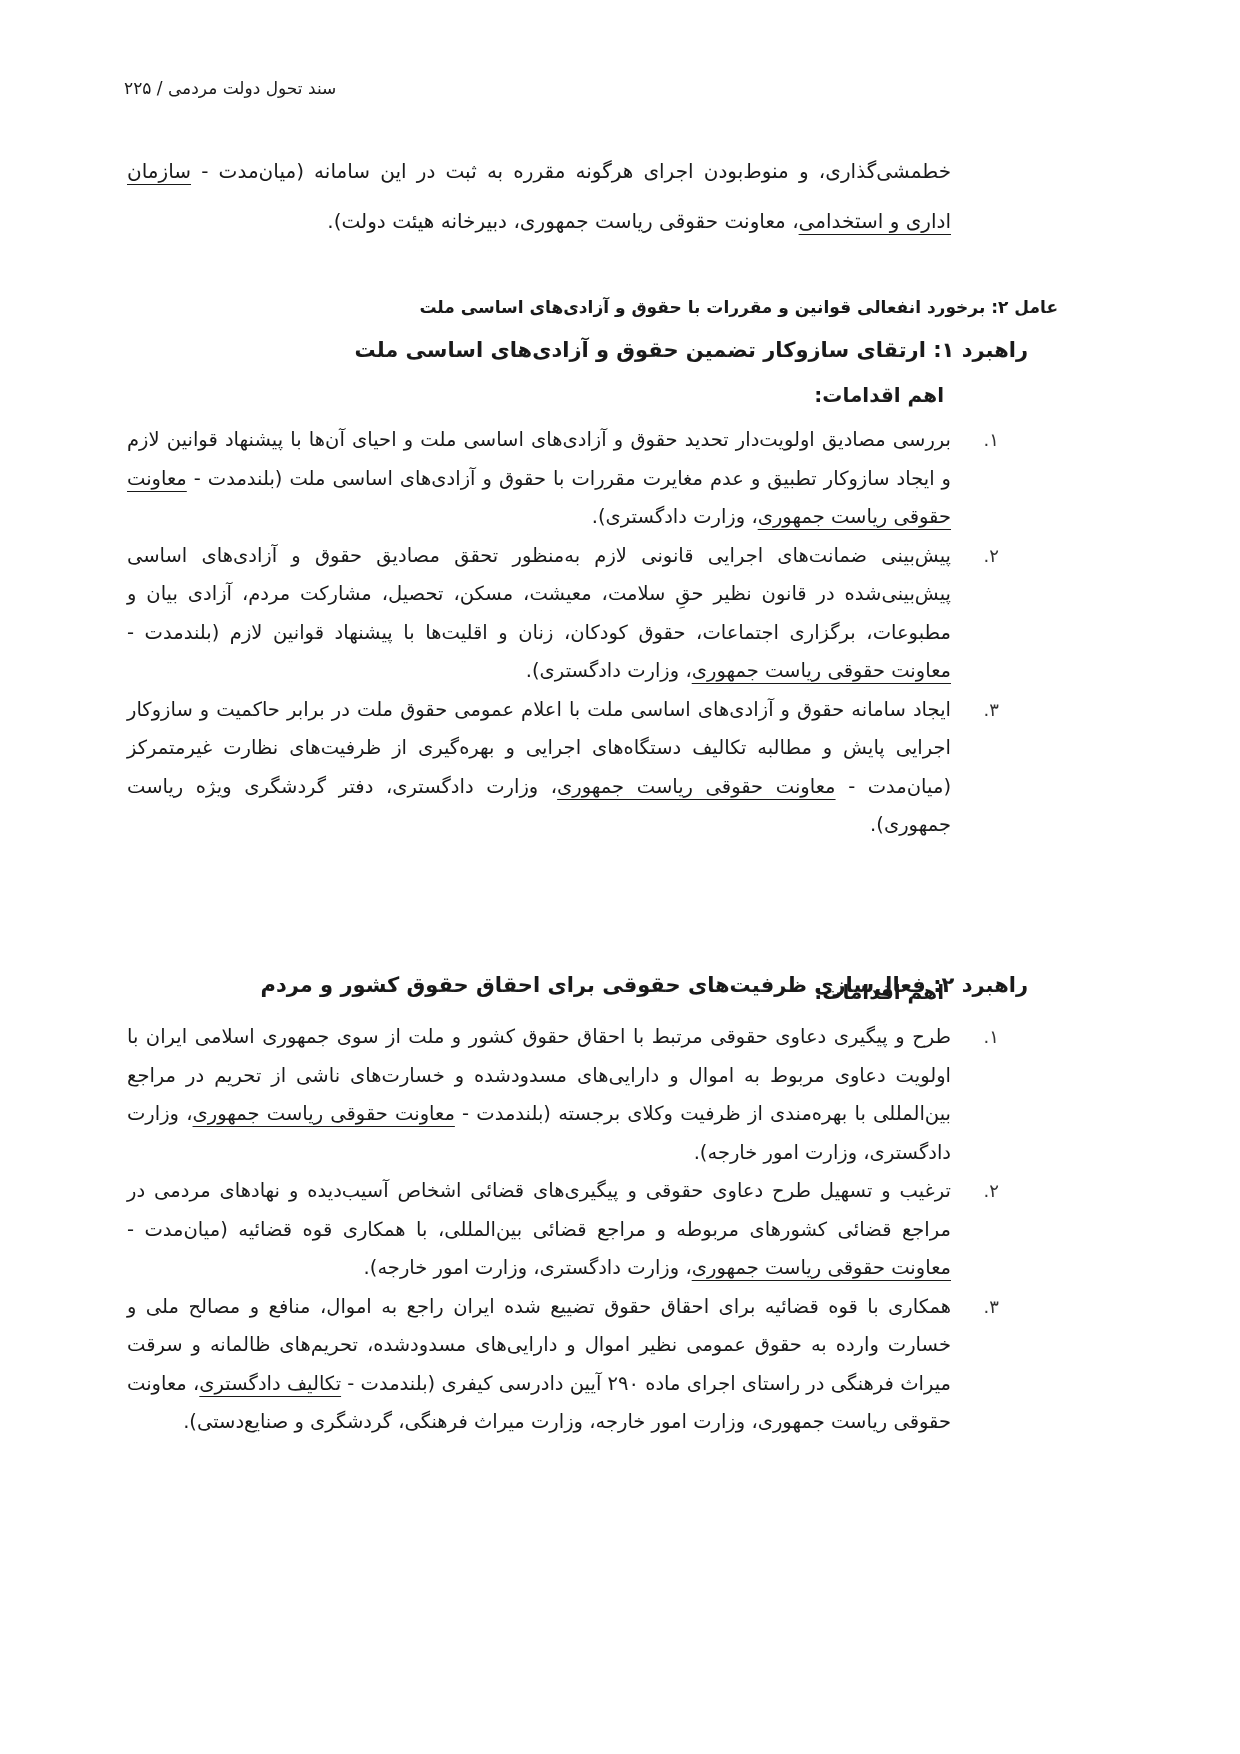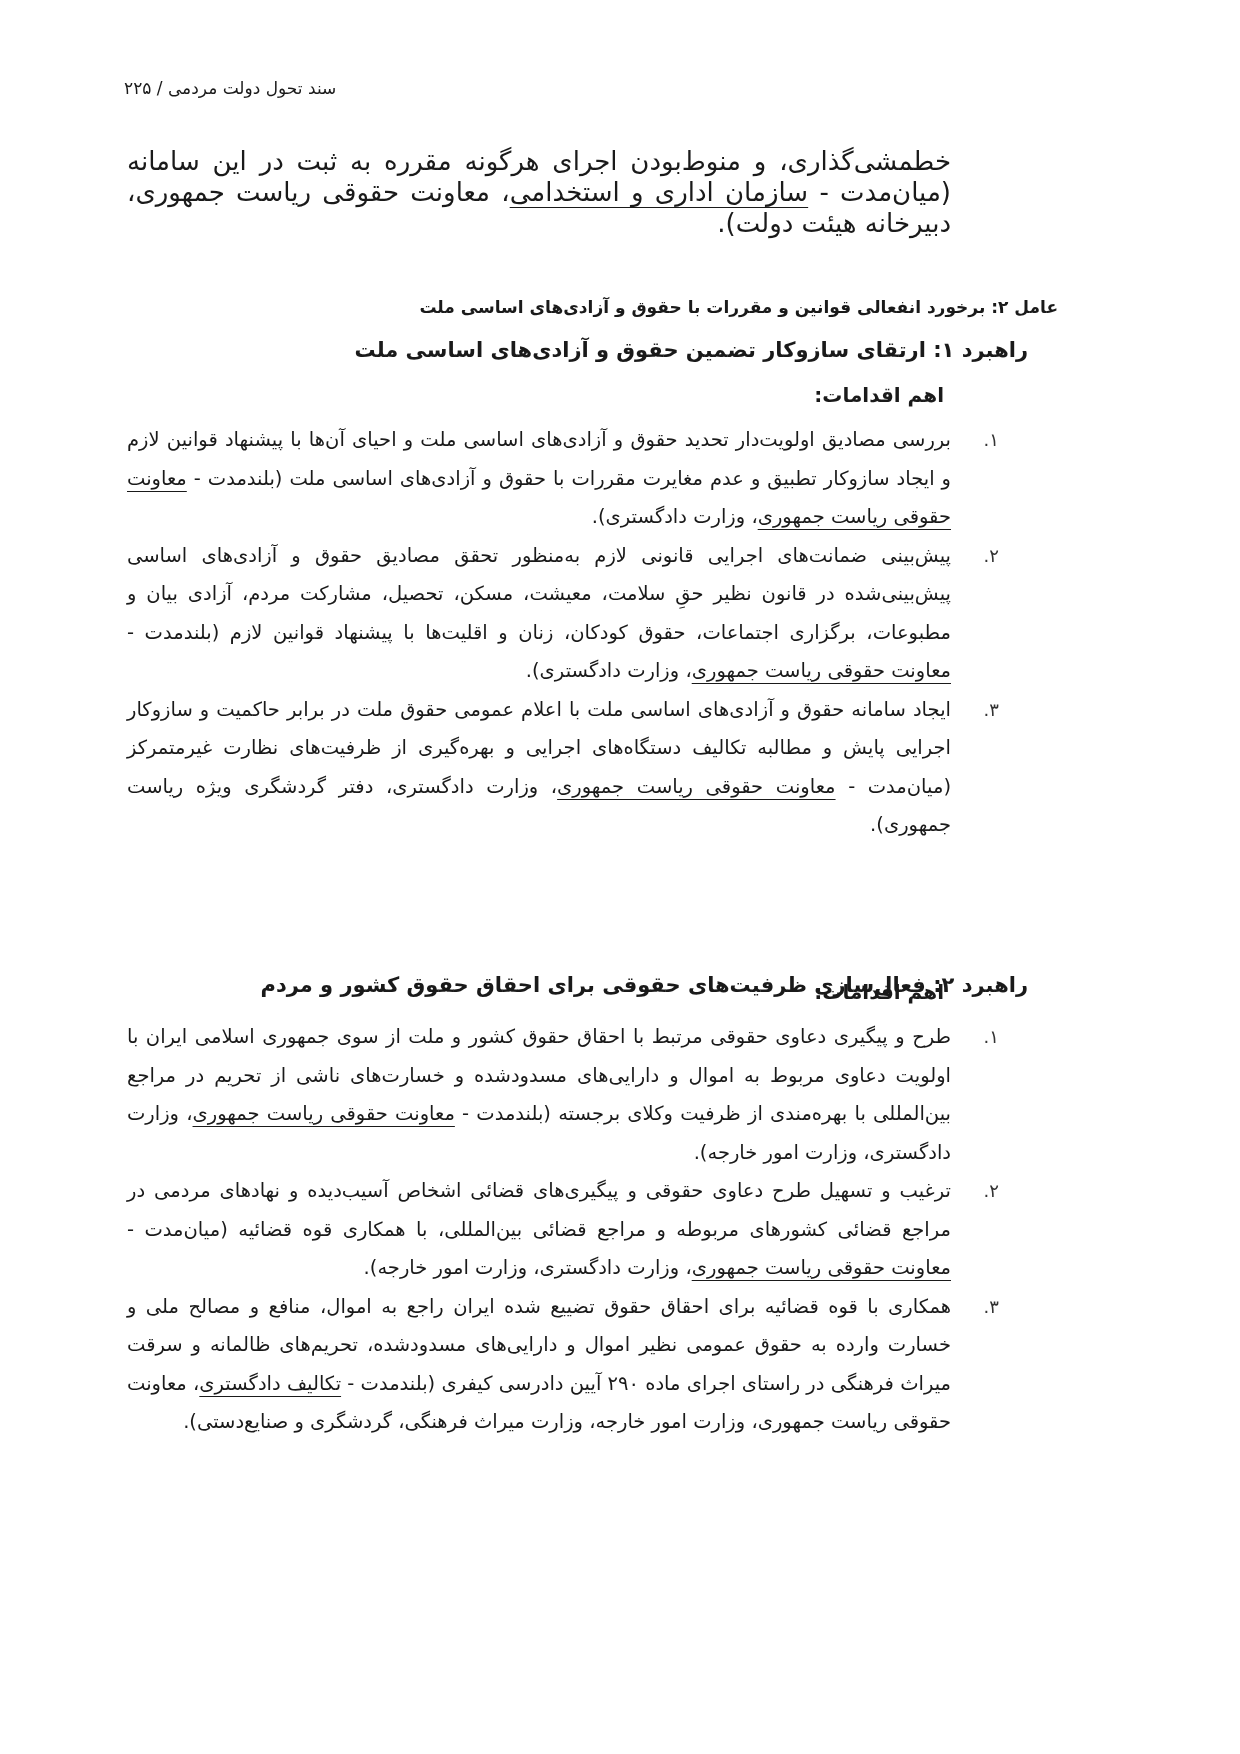--- a/index.html
+++ b/index.html
@@ -6,21 +6,21 @@
   body {
     width: 1240px; height: 1754px; position: relative; overflow: hidden;
     font-family: "DejaVu Sans", sans-serif; color: #1a1a1a;
   }
   .page-header {
     position: absolute; left: 124px; top: 78px;
     font-size: 17px; direction: rtl; unicode-bidi: embed; white-space: nowrap;
   }
   .content {
     position: absolute; left: 127px; width: 824px; direction: rtl; text-align: justify;
-    font-size: 26px; line-height: 31px;
+    font-size: 20px; line-height: 50px;
   }
   .intro { top: 146px; }
   .u { text-decoration: underline; text-underline-offset: 6px; text-decoration-thickness: 1.3px; }
   .h-factor {
     position: absolute; top: 290px; right: 182px; direction: rtl; white-space: nowrap;
     font-weight: bold; font-size: 17px; line-height: 34px;
   }
   .h-strategy {
     position: absolute; right: 212px; direction: rtl; white-space: nowrap;
     font-weight: bold; font-size: 21px; line-height: 34px;

